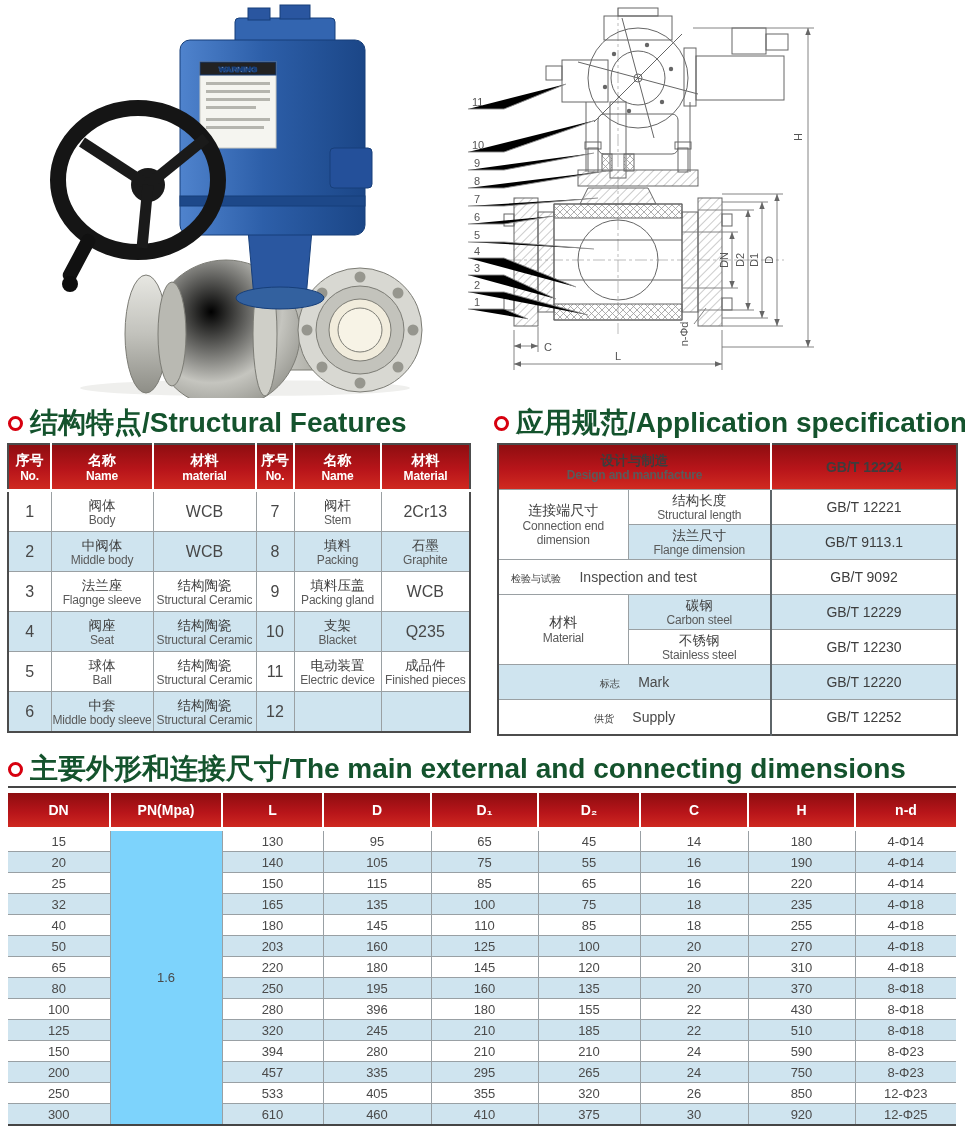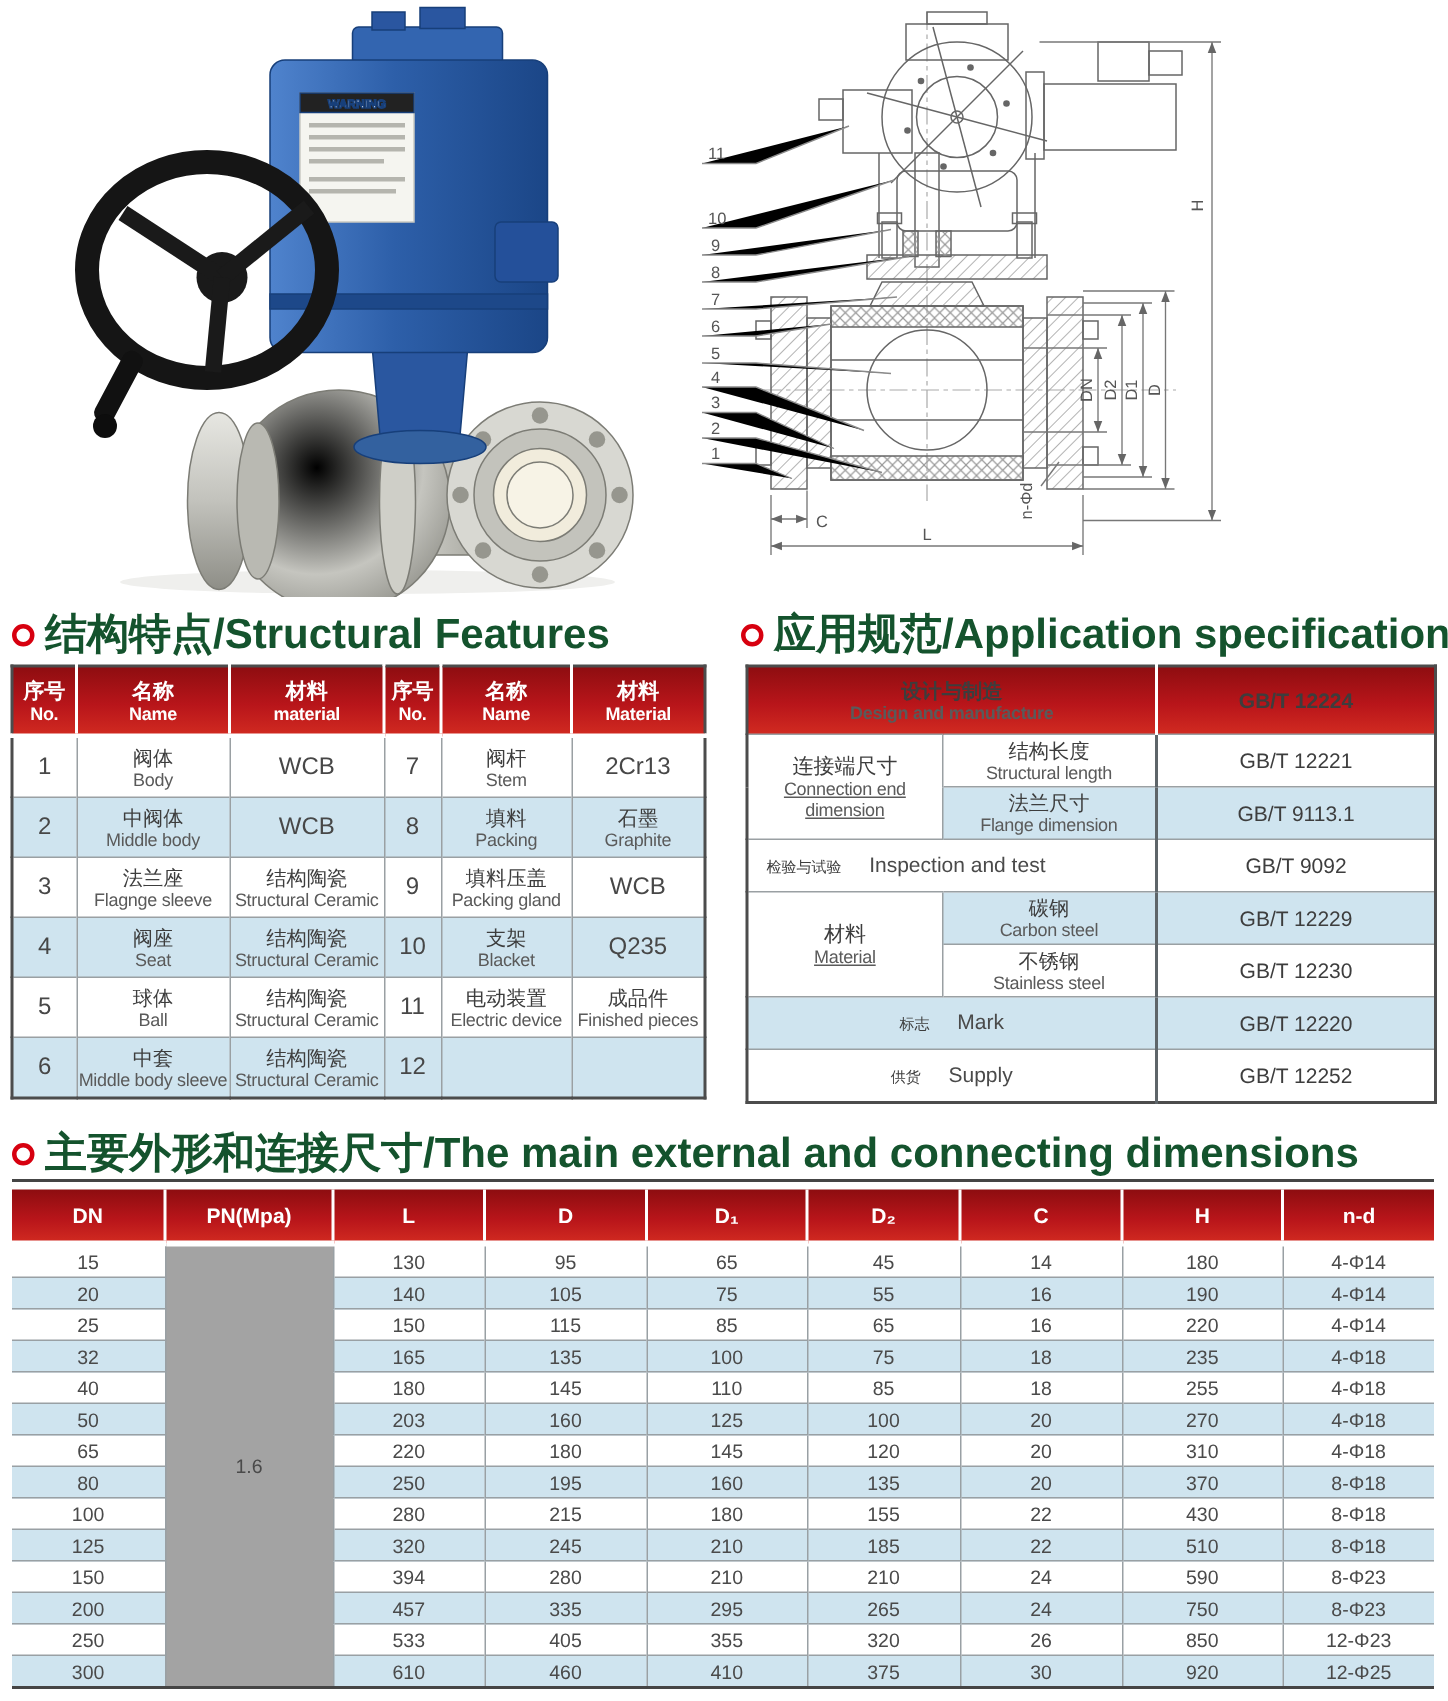--- a/index.html
+++ b/index.html
@@ -50,37 +50,37 @@
   #app-table td{height:34px;text-align:center;vertical-align:middle;border-top:1px solid #9aa0a3;}
   #app-table tr.hdr td{border-top:none;height:44px;}
   #app-table tr.hdr .val{border-left:2px solid #fff;}
   #app-table .val{border-left:2px solid #5e6569;font-size:14px;color:#3d3d3d;}
   #app-table .sub{border-left:1px solid #9aa0a3;}
   #app-table .blue{background:#cfe4ef;}
   #app-table .pair .zh{font-size:10px;}
   #app-table .pair .en-inline{font-size:14px;color:#4a4a4a;margin-left:14px;}
   #app-table .pair.left{text-align:left;padding-left:12px;}
   #app-table .lbl .zh{font-size:14px;}
-  #app-table .lbl .en{font-size:12px;line-height:14px;text-decoration:underline;}
+  #app-table .lbl .en{font-size:12px;line-height:14px;}
 
   
   #dim-wrap{border-top:2px solid #454545;padding-top:5px;}
   #dim-table{width:948px;border-bottom:2px solid #454545;}
   #dim-table th{
     height:34px;font-size:14px;color:#fff;font-weight:bold;
     border-left:2px solid #fff;border-bottom:4px solid #fff;
   }
   #dim-table th:first-child{border-left:none;}
   #dim-table td{
     height:20px;text-align:center;font-size:13px;color:#4a4a4a;
     border-left:1px solid #99a0a4;border-top:1px solid #99a0a4;
   }
   #dim-table td:first-child{border-left:none;}
   #dim-table tr.blue td{background:#cfe4ef;}
-  #dim-table td.pn-cell{background:#a3a3a3;font-size:13px;}
+  #dim-table td.pn-cell{background:#7dd3fc;font-size:13px;}
 
   
   svg text{font-family:"Liberation Sans","DejaVu Sans",sans-serif;}
   .dwg-txt{font-size:11px;fill:#555;}
 </style>
 </head>
 <body>
 
 <div class="abs" style="left:30px;top:0;width:420px;height:398px">
 <svg width="420" height="398" viewBox="0 0 420 398">
@@ -649,21 +649,21 @@
           <td>195</td>
           <td>160</td>
           <td>135</td>
           <td>20</td>
           <td>370</td>
           <td>8-Φ18</td>
         </tr>
         <tr>
           <td>100</td>
           <td>280</td>
-          <td>215</td>
+          <td>396</td>
           <td>180</td>
           <td>155</td>
           <td>22</td>
           <td>430</td>
           <td>8-Φ18</td>
         </tr>
         <tr class="blue">
           <td>125</td>
           <td>320</td>
           <td>245</td>

